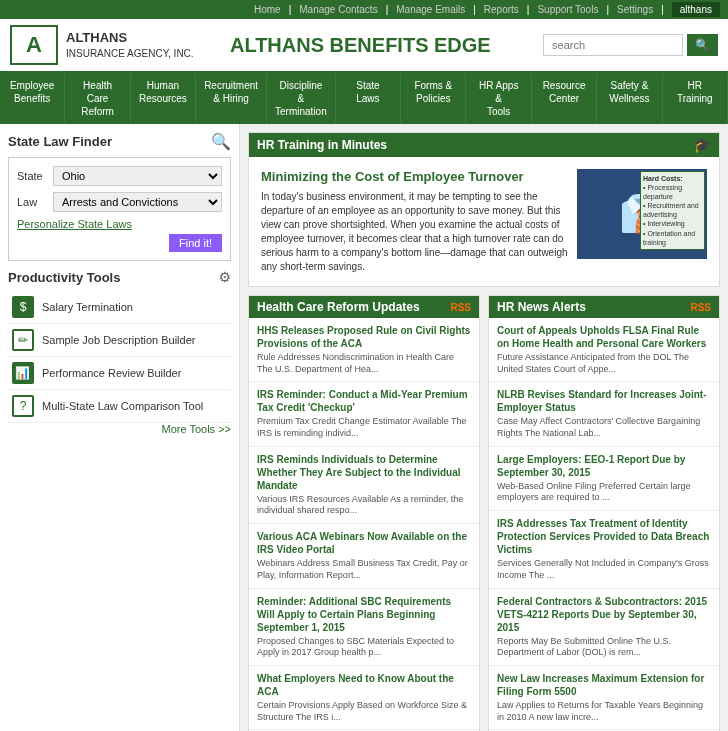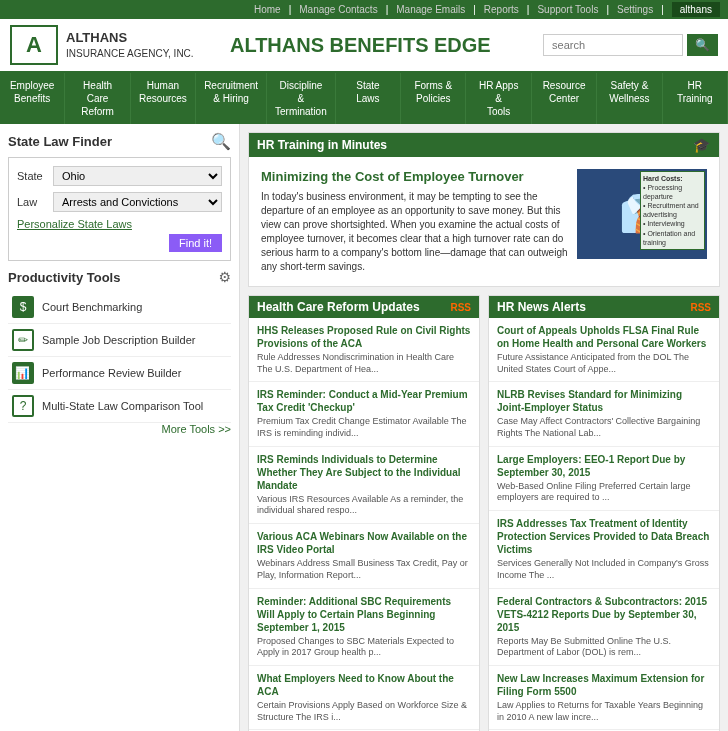--- a/index.html
+++ b/index.html
@@ -153,21 +153,21 @@
       <div style="clear:both"></div>
     </div>
 
     <div class="pt-header">
       <span class="pt-title">Productivity Tools</span>
       <span class="pt-gear">⚙</span>
     </div>
 
     <div class="pt-item">
       <div class="pt-icon">$</div>
-      <span class="pt-label">Court Benchmarking</span>
+      <span class="pt-label">Salary Termination</span>
     </div>
     <div class="pt-item">
       <div class="pt-icon outline">✏</div>
       <span class="pt-label">Sample Job Description Builder</span>
     </div>
     <div class="pt-item">
       <div class="pt-icon">📊</div>
       <span class="pt-label">Performance Review Builder</span>
     </div>
     <div class="pt-item">
@@ -245,21 +245,21 @@
         <div class="news-section">
           <div class="section-header">
             <span>HR News Alerts</span>
             <span class="rss-icon">RSS</span>
           </div>
           <div class="news-item">
             <div class="news-title">Court of Appeals Upholds FLSA Final Rule on Home Health and Personal Care Workers</div>
             <div class="news-body">Future Assistance Anticipated from the DOL The United States Court of Appe...</div>
           </div>
           <div class="news-item">
-            <div class="news-title">NLRB Revises Standard for Minimizing Joint-Employer Status</div>
+            <div class="news-title">NLRB Revises Standard for Increases Joint-Employer Status</div>
             <div class="news-body">Case May Affect Contractors' Collective Bargaining Rights The National Lab...</div>
           </div>
           <div class="news-item">
             <div class="news-title">Large Employers: EEO-1 Report Due by September 30, 2015</div>
             <div class="news-body">Web-Based Online Filing Preferred Certain large employers are required to ...</div>
           </div>
           <div class="news-item">
             <div class="news-title">IRS Addresses Tax Treatment of Identity Protection Services Provided to Data Breach Victims</div>
             <div class="news-body">Services Generally Not Included in Company's Gross Income The ...</div>
           </div>

